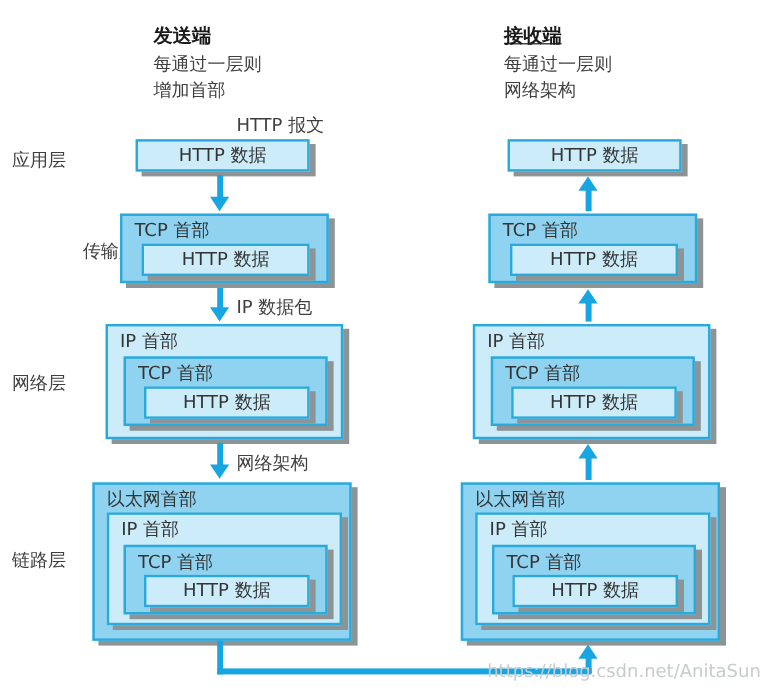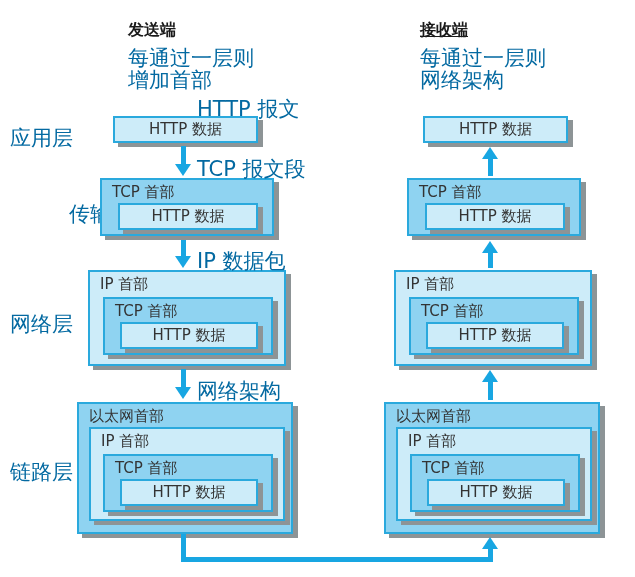--- a/index.html
+++ b/index.html
@@ -1,20 +1,20 @@
 <!DOCTYPE html>
 <html><head>
 <meta charset="utf-8">
 <style>
   html,body{margin:0;padding:0;background:#fff;}
   .stage{
     position:relative;width:635px;height:577px;background:#ffffff;overflow:hidden;
     font-family:"DejaVu Sans","Liberation Sans",sans-serif;color:#333;
   }
-  .txt{position:absolute;white-space:nowrap;font-size:21px;color:#0369a1;}
+  .txt{position:absolute;white-space:nowrap;font-size:15px;color:#404040;}
   .bold{font-weight:bold;font-size:16px;color:#1a1a1a;}
   .box{
     position:absolute;box-sizing:border-box;
     border:2px solid #2aa9dd;
     box-shadow:5px 4px 0 #8d9496;
   }
   .light{background:#cdecf9;}
   .medium{background:#8fd3f1;}
   .blabel{
     position:absolute;left:10px;top:3px;font-size:15px;color:#333;white-space:nowrap;
@@ -86,21 +86,20 @@
   </div>
   <div class="box medium" style="left:103px;top:454px;width:170px;height:58px;">
     <span class="blabel">TCP 首部</span>
   </div>
   <div class="box light center" style="left:120px;top:479px;width:138px;height:27px;">
     <span>HTTP 数据</span>
   </div>
 
   <div class="shaft" style="left:181px;top:146px;height:19px;"></div>
   <div class="head-down" style="left:175px;top:164px;"></div>
-  <div class="txt" style="left:197px;top:155px;">TCP 报文段</div>
 
   <div class="shaft" style="left:181px;top:240px;height:17px;"></div>
   <div class="head-down" style="left:175px;top:256px;"></div>
   <div class="txt" style="left:197px;top:247px;">IP 数据包</div>
 
   <div class="shaft" style="left:181px;top:369px;height:19px;"></div>
   <div class="head-down" style="left:175px;top:387px;"></div>
   <div class="txt" style="left:197px;top:377px;">网络架构</div>
 
   <div class="box light center" style="left:423px;top:116px;width:145px;height:27px;">
@@ -145,14 +144,15 @@
 
   <div class="head-up" style="left:482px;top:370px;"></div>
   <div class="shaft" style="left:488px;top:381px;height:19px;"></div>
 
   <div class="head-up" style="left:482px;top:537px;"></div>
   <div class="shaft" style="left:488px;top:548px;height:13px;"></div>
 
   <div class="shaft" style="left:181px;top:534px;height:28px;"></div>
   <div class="hline" style="left:181px;top:557px;width:312px;"></div>
 
+  <div class="watermark">https://blog.csdn.net/AnitaSun</div>
 
 </div>
 
 </body></html>

